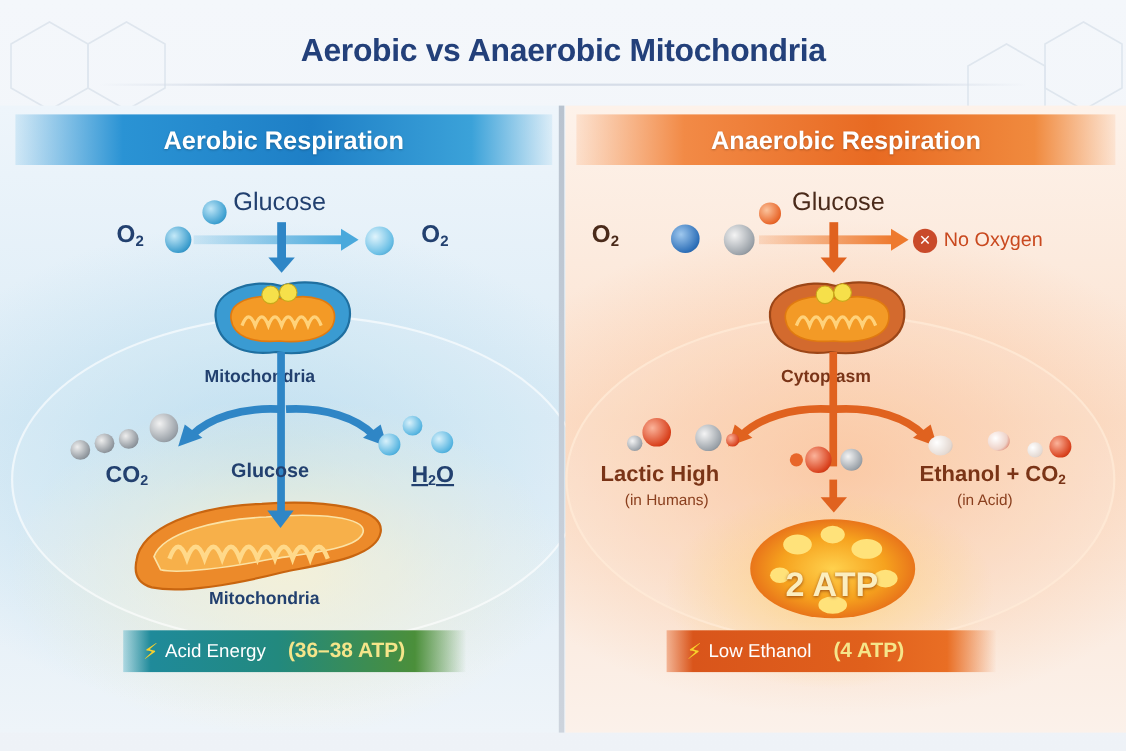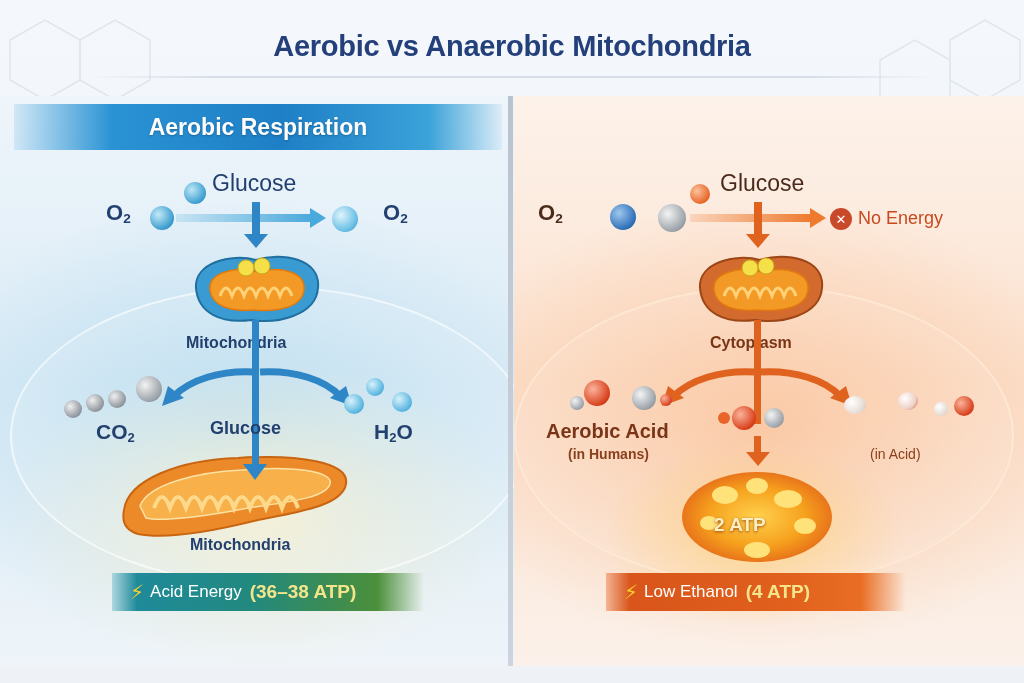--- a/index.html
+++ b/index.html
@@ -52,21 +52,21 @@
   .abs { position: absolute; }
   .lbl { position: absolute; font-weight: bold; white-space: nowrap; }
   .blue { color: #22406f; }
   .brown { color: #7a3417; }
   .sub { font-size: 0.62em; vertical-align: -0.25em; }
   .mol { position: absolute; border-radius: 50%; }
   .energy-bar {
     position: absolute; height: 38px; display: flex; align-items: center;
     padding-left: 18px; font-size: 17px; color: #fff;
   }
-  .energy-bar .val { color: #f5e58a; font-weight: bold; margin-left: 8px; font-size: 19px; }
+  .energy-bar .val { color: #f5e58a; font-weight: bold; margin-left: 20px; font-size: 19px; }
   .left .energy-bar { left: 112px; top: 477px; width: 312px;
     background: linear-gradient(90deg, rgba(40,160,190,0.3) 0%, #1f8a9a 8%, #22897e 45%, #4b8f3a 85%, rgba(120,160,60,0) 100%);
   }
   .right .energy-bar { left: 92px; top: 477px; width: 300px;
     background: linear-gradient(90deg, rgba(230,100,40,0.4) 0%, #d9551b 8%, #e0601c 60%, #e96e24 85%, rgba(240,130,60,0) 100%);
   }
   .bolt { color: #f8d12c; font-size: 20px; margin-right: 6px; }
 </style>
 </head>
 <body>
@@ -130,21 +130,21 @@
   <div class="mol" style="left:136px; top:280px; width:26px; height:26px; background:radial-gradient(circle at 35% 35%, #f2f2f2, #9aa1a8 70%, #60676e);"></div>
   <div class="lbl blue" style="left:96px; top:324px; font-size:21px;">
     <span>CO</span><span class="sub">2</span>
   </div>
 
   <div class="lbl blue" style="left:210px; top:322px; font-size:18px;">Glucose</div>
 
   <div class="mol" style="left:344px; top:298px; width:20px; height:20px; background:radial-gradient(circle at 35% 35%, #d8f1fb, #55b4e0 70%, #227fb0);"></div>
   <div class="mol" style="left:366px; top:282px; width:18px; height:18px; background:radial-gradient(circle at 35% 35%, #d8f1fb, #55b4e0 70%, #227fb0);"></div>
   <div class="mol" style="left:392px; top:296px; width:20px; height:20px; background:radial-gradient(circle at 35% 35%, #d8f1fb, #55b4e0 70%, #227fb0);"></div>
-  <div class="lbl blue" style="left:374px; top:324px; font-size:21px;">
+  <div class="lbl blue" style="left:374px; top:324px; font-size:21px;text-decoration:underline;">
     <span>H</span><span class="sub">2</span><span>O</span>
   </div>
 
   <svg class="abs" style="left:118px; top:354px;" width="240" height="90" viewBox="0 0 240 90">
     <path d="M6,60 C10,30 60,10 120,8 C180,4 232,12 228,34 C224,56 180,62 140,70 C100,80 50,90 20,84 C6,80 4,70 6,60 Z" fill="#ec8a2a" stroke="#c86510" stroke-width="2"></path>
     <path d="M22,56 C30,34 80,22 124,20 C170,16 216,20 212,34 C208,48 170,52 130,58 C90,66 44,72 28,68 Z" fill="#f7b04a" stroke="#fbe2a5" stroke-width="1.5"></path>
     <path d="M36,58 q8,-22 16,0 q8,-22 16,0 q8,-22 16,0 q8,-22 16,0 q8,-22 16,0 q8,-22 16,0 q8,-22 16,0 q8,-22 16,0 q8,-22 16,0" fill="none" stroke="#ffd98a" stroke-width="4"></path>
   </svg>
   <div class="abs" style="left:252px; top:344px; width:7px; height:26px; background:#2f86c6;"></div>
   <div class="abs" style="left:243px; top:368px; border-left:12px solid transparent; border-right:12px solid transparent; border-top:16px solid #2f86c6;"></div>
@@ -155,36 +155,37 @@
     <span>Acid Energy</span>
     <span class="val">(36–38 ATP)</span>
   </div>
 </div>
 
 <div class="divider"></div>
 
 <div class="panel right">
   <div class="cell-blob" style="left:0px; top:190px; width:500px; height:300px; border:2px solid rgba(255,235,215,0.7); background:rgba(255,255,255,0.1);"></div>
 
+  <div class="panel-header">Anaerobic Respiration</div>
 
   <div class="lbl brown" style="left:206px; top:74px; font-size:23px; font-weight:normal; color:#4a2a1a;">Glucose</div>
   <div class="mol" style="left:176px; top:88px; width:20px; height:20px; background:radial-gradient(circle at 35% 35%, #fbc39c, #e8662a 70%, #b0430f);"></div>
 
   <div class="lbl brown" style="left:24px; top:104px; font-size:22px; color:#4a2a1a;">
     <span>O</span><span class="sub">2</span>
   </div>
   <div class="mol" style="left:96px; top:108px; width:26px; height:26px; background:radial-gradient(circle at 35% 35%, #9fc8ee, #2d6fb8 70%, #184a85);"></div>
   <div class="mol" style="left:144px; top:108px; width:28px; height:28px; background:radial-gradient(circle at 35% 35%, #f4f4f4, #9aa1a8 70%, #60676e);"></div>
 
   <div class="abs" style="left:176px; top:118px; width:122px; height:8px; background:linear-gradient(90deg, rgba(240,130,60,0.2), #ee7a2e);"></div>
   <div class="abs" style="left:296px; top:112px; border-top:10px solid transparent; border-bottom:10px solid transparent; border-left:16px solid #ee7a2e;"></div>
   <div class="mol" style="left:316px; top:112px; width:22px; height:22px; background:#c94a2a; color:#fff; font-size:13px; font-weight:bold; display:flex; align-items:center; justify-content:center;">
     <span>✕</span>
   </div>
-  <div class="lbl" style="left:344px; top:112px; font-size:18px; font-weight:normal; color:#c9491f;">No Energy</div>
+  <div class="lbl" style="left:344px; top:112px; font-size:18px; font-weight:normal; color:#c9491f;">No Oxygen</div>
 
   <div class="abs" style="left:240px; top:106px; width:8px; height:34px; background:#e0621f;"></div>
   <div class="abs" style="left:232px; top:138px; border-left:12px solid transparent; border-right:12px solid transparent; border-top:14px solid #e0621f;"></div>
 
   <svg class="abs" style="left:176px; top:152px;" width="140" height="80" viewBox="0 0 140 80">
     <path d="M10,40 C8,15 45,5 70,12 C95,4 135,10 132,40 C130,68 90,76 65,72 C35,76 12,65 10,40 Z" fill="#d36a2e" stroke="#9c4617" stroke-width="2"></path>
     <path d="M24,42 C22,24 50,18 72,24 C95,18 120,24 118,42 C116,60 90,64 68,62 C44,64 26,58 24,42 Z" fill="#f39a26" stroke="#e07a10" stroke-width="1.5"></path>
     <path d="M34,48 q6,-16 12,0 q6,-16 12,0 q6,-16 12,0 q6,-16 12,0 q6,-16 12,0 q6,-16 12,0" fill="none" stroke="#ffd27a" stroke-width="3"></path>
     <circle cx="60" cy="20" r="8" fill="#f6e04a" stroke="#c9a81a"></circle>
     <circle cx="76" cy="18" r="8" fill="#f6e04a" stroke="#c9a81a"></circle>
@@ -196,44 +197,47 @@
     <path d="M95,10 C60,8 30,18 14,34" fill="none" stroke="#e0621f" stroke-width="7"></path>
     <polygon points="2,44 8,24 24,36" fill="#e0621f"></polygon>
     <path d="M100,10 C135,8 165,18 180,34" fill="none" stroke="#e0621f" stroke-width="7"></path>
     <polygon points="192,44 170,36 186,24" fill="#e0621f"></polygon>
   </svg>
 
   <div class="mol" style="left:56px; top:300px; width:14px; height:14px; background:radial-gradient(circle at 35% 35%, #f4f4f4, #9aa1a8 70%, #60676e);"></div>
   <div class="mol" style="left:70px; top:284px; width:26px; height:26px; background:radial-gradient(circle at 35% 35%, #fbb39a, #d8401c 70%, #9a2a0c);"></div>
   <div class="mol" style="left:118px; top:290px; width:24px; height:24px; background:radial-gradient(circle at 35% 35%, #f4f4f4, #9aa1a8 70%, #60676e);"></div>
   <div class="mol" style="left:146px; top:298px; width:12px; height:12px; background:radial-gradient(circle at 35% 35%, #fbb39a, #d8401c 70%, #9a2a0c);"></div>
-  <div class="lbl brown" style="left:32px; top:324px; font-size:20px;">Aerobic Acid</div>
-  <div class="lbl" style="left:54px; top:350px; font-size:14px; font-weight:bold; color:#8a3f1e;">(in Humans)</div>
+  <div class="lbl brown" style="left:32px; top:324px; font-size:20px;">Lactic High</div>
+  <div class="lbl" style="left:54px; top:350px; font-size:14px; font-weight:normal; color:#8a3f1e;">(in Humans)</div>
 
   <div class="mol" style="left:204px; top:316px; width:12px; height:12px; background:#e8662a;"></div>
   <div class="mol" style="left:218px; top:310px; width:24px; height:24px; background:radial-gradient(circle at 35% 35%, #fbb39a, #d8401c 70%, #9a2a0c);"></div>
   <div class="mol" style="left:250px; top:312px; width:20px; height:20px; background:radial-gradient(circle at 35% 35%, #f4f4f4, #9aa1a8 70%, #60676e);"></div>
   <div class="abs" style="left:240px; top:340px; width:7px; height:18px; background:#e0621f;"></div>
   <div class="abs" style="left:232px; top:356px; border-left:12px solid transparent; border-right:12px solid transparent; border-top:14px solid #e0621f;"></div>
 
   <div class="mol" style="left:330px; top:300px; width:22px; height:18px; background:radial-gradient(circle at 35% 35%, #fff, #e4d9d2 70%, #b9a79b);"></div>
   <div class="mol" style="left:384px; top:296px; width:20px; height:18px; background:radial-gradient(circle at 35% 35%, #fff, #eed2c8 60%, #d14a2a);"></div>
   <div class="mol" style="left:420px; top:306px; width:14px; height:14px; background:radial-gradient(circle at 35% 35%, #fff, #e4d9d2 70%, #b9a79b);"></div>
   <div class="mol" style="left:440px; top:300px; width:20px; height:20px; background:radial-gradient(circle at 35% 35%, #fbb39a, #d8401c 70%, #9a2a0c);"></div>
+  <div class="lbl brown" style="left:322px; top:324px; font-size:20px;">
+    <span>Ethanol + CO</span><span class="sub">2</span>
+  </div>
   <div class="lbl" style="left:356px; top:350px; font-size:14px; font-weight:normal; color:#8a3f1e;">(in Acid)</div>
 
   <div class="abs" style="left:168px; top:376px; width:150px; height:90px; border-radius:50%;
               background: radial-gradient(ellipse at 50% 50%, #ffd14d 0%, #f6a21e 45%, #e9761a 70%, rgba(240,140,60,0) 100%);">
     <div class="mol" style="left:30px; top:14px; width:26px; height:18px; background:#ffe27a;"></div>
     <div class="mol" style="left:64px; top:6px; width:22px; height:16px; background:#ffe27a;"></div>
     <div class="mol" style="left:92px; top:18px; width:28px; height:18px; background:#ffe27a;"></div>
     <div class="mol" style="left:18px; top:44px; width:18px; height:14px; background:#ffe27a;"></div>
     <div class="mol" style="left:112px; top:46px; width:22px; height:16px; background:#ffe27a;"></div>
     <div class="mol" style="left:62px; top:70px; width:26px; height:16px; background:#ffe27a;"></div>
   </div>
-  <div class="lbl" style="left:200px; top:418px; font-size:19px; color:#fbeec0; text-shadow:0 1px 3px #9a4a10;">2 ATP</div>
+  <div class="lbl" style="left:200px; top:418px; font-size:31px; color:#fbeec0; text-shadow:0 1px 3px #9a4a10;">2 ATP</div>
 
   <div class="energy-bar">
     <span class="bolt">⚡</span>
     <span>Low Ethanol</span>
     <span class="val">(4 ATP)</span>
   </div>
 </div>
 
 </body></html>

